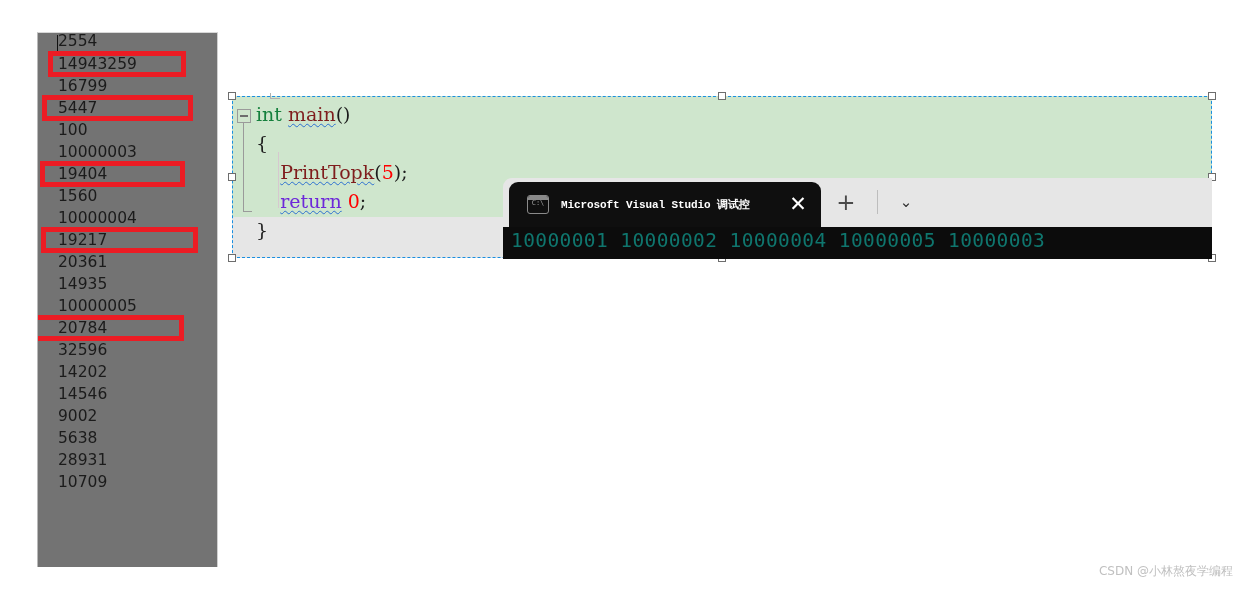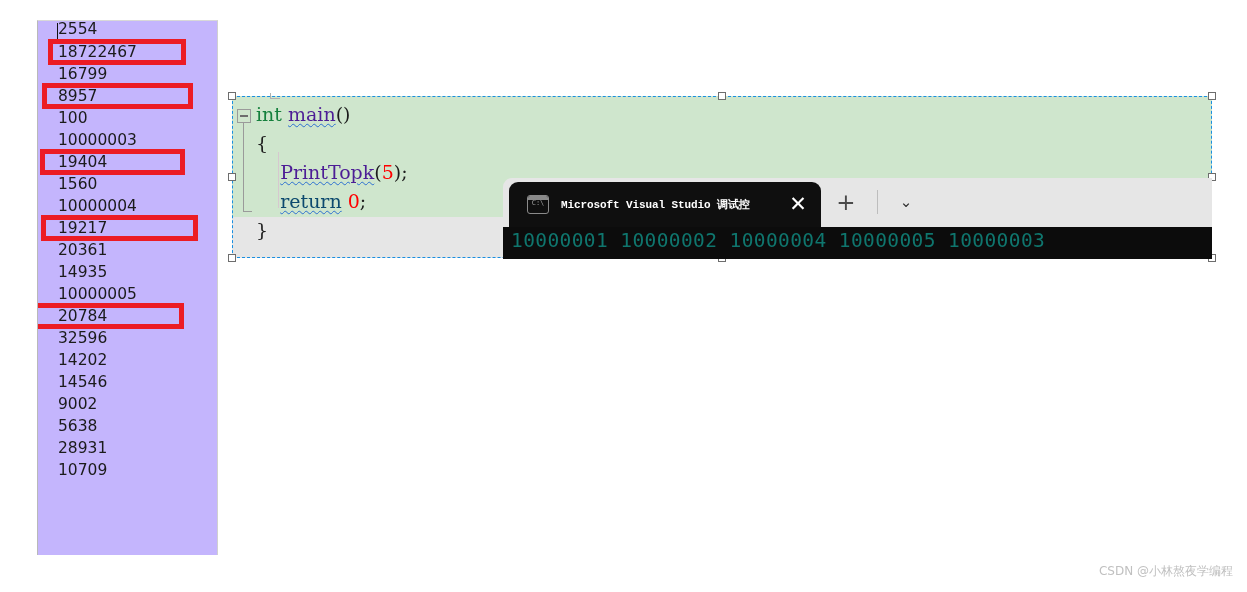--- a/index.html
+++ b/index.html
@@ -12,24 +12,24 @@
     height: 592px;
     position: relative;
     overflow: hidden;
     font-family: "Liberation Sans", sans-serif;
   }
 
   
   #numbers-panel {
     position: absolute;
     left: 37px;
-    top: 20px;
+    top: 32px;
     width: 181px;
     height: 535px;
-    background: #c4b5fd;
+    background: #737373;
     border-top: 1px solid #d8d8d8;
     border-left: 1px solid #b9b9b9;
     border-right: 1px solid #d0d0d0;
     box-sizing: border-box;
     overflow: hidden;
   }
   #numbers-list {
     position: absolute;
     left: 0;
     top: 0;
@@ -116,22 +116,22 @@
     position: absolute;
     left: 24px;
     top: 4px;
     font-family: "DejaVu Serif", serif;
     font-size: 19px;
     line-height: 29px;
     white-space: pre;
   }
   .code-line { height: 29px; position: relative; }
   .tok-kw      { color: #15803d; }
-  .tok-ret     { color: #0c4a6e; }
-  .tok-func    { color: #4c1d95; }
+  .tok-ret     { color: #6d28d9; }
+  .tok-func    { color: #7f1d1d; }
   .tok-num     { color: #ff0000; }
   .tok-plain   { color: #1c1c1c; }
   .squig {
     position: relative;
     text-decoration: underline;
     text-decoration-style: wavy;
     text-decoration-color: #2b6fd0;
     text-decoration-thickness: 1px;
     text-underline-offset: 2px;
   }
@@ -324,23 +324,23 @@
     font-size: 12px;
     white-space: nowrap;
   }
 </style>
 </head>
 <body>
 
 <div id="numbers-panel">
   <div id="numbers-list">
       <div class="num-row first-row"><span class="text-caret"></span><span>2554</span></div>
-      <div class="num-row"><span>18722467</span></div>
+      <div class="num-row"><span>14943259</span></div>
       <div class="num-row"><span>16799</span></div>
-      <div class="num-row"><span>8957</span></div>
+      <div class="num-row"><span>5447</span></div>
       <div class="num-row"><span>100</span></div>
       <div class="num-row"><span>10000003</span></div>
       <div class="num-row"><span>19404</span></div>
       <div class="num-row"><span>1560</span></div>
       <div class="num-row"><span>10000004</span></div>
       <div class="num-row"><span>19217</span></div>
       <div class="num-row"><span>20361</span></div>
       <div class="num-row"><span>14935</span></div>
       <div class="num-row"><span>10000005</span></div>
       <div class="num-row"><span>20784</span></div>

